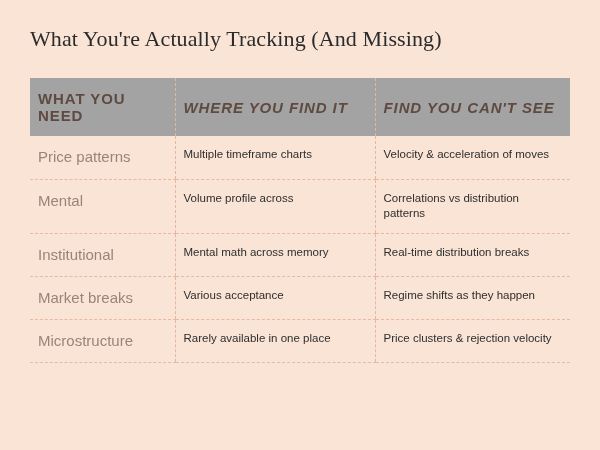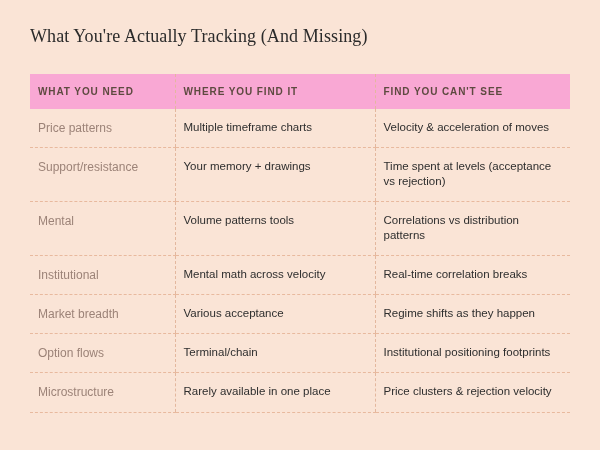--- a/index.html
+++ b/index.html
@@ -15,64 +15,65 @@
   }
   .page {
     position: relative;
     width: 600px;
     height: 450px;
     box-sizing: border-box;
     padding: 26px 30px 0 30px;
   }
   .title {
     font-family: "Liberation Serif", serif;
-    font-size: 18px;
+    font-size: 22px;
     font-weight: 400;
     color: #2b2b2b;
     letter-spacing: 0.1px;
     margin: 0 0 26px 0;
     line-height: 1.2;
   }
   table.matrix {
     width: 540px;
     border-collapse: collapse;
     table-layout: fixed;
   }
   table.matrix col.c1 { width: 145px; }
   table.matrix col.c2 { width: 200px; }
   table.matrix col.c3 { width: 195px; }
 
   thead th {
-    background: #f9a8d4;
+    background: #a3a3a3;
     text-align: left;
-    font-size: 10px;
+    font-size: 15px;
     font-weight: 700;
     letter-spacing: 0.9px;
     color: #5e4a40;
     padding: 12px 10px 12px 8px;
     vertical-align: middle;
     border: none;
   }
   thead th.sep {
     border-left: 1px dashed #e3b79e;
+    font-style: italic;
   }
   tbody td {
     font-size: 11.5px;
     color: #2e2e2e;
     padding: 11px 12px 11px 8px;
     vertical-align: top;
     line-height: 1.35;
     border-bottom: 1px dashed #e8b99e;
   }
   tbody tr:last-child td {
     border-bottom: 1px dashed #e8b99e;
   }
   tbody td.need {
     color: #9c8378;
-    font-size: 12px;
+    font-size: 15px;
   }
   tbody td.sep {
     border-left: 1px dashed #e3b79e;
   }
 </style>
 </head>
 <body>
 
 <div class="page">
   <h1 class="title">What You're Actually Tracking (And Missing)</h1>
@@ -90,43 +91,33 @@
         <th class="sep">FIND YOU CAN'T SEE</th>
       </tr>
     </thead>
     <tbody>
       <tr>
         <td class="need">Price patterns</td>
         <td class="sep">Multiple timeframe charts</td>
         <td class="sep">Velocity &amp; acceleration of moves</td>
       </tr>
       <tr>
-        <td class="need">Support/resistance</td>
-        <td class="sep">Your memory + drawings</td>
-        <td class="sep">Time spent at levels (acceptance vs rejection)</td>
-      </tr>
-      <tr>
         <td class="need">Mental</td>
-        <td class="sep">Volume patterns tools</td>
+        <td class="sep">Volume profile across</td>
         <td class="sep">Correlations vs distribution patterns</td>
       </tr>
       <tr>
         <td class="need">Institutional</td>
-        <td class="sep">Mental math across velocity</td>
-        <td class="sep">Real-time correlation breaks</td>
+        <td class="sep">Mental math across memory</td>
+        <td class="sep">Real-time distribution breaks</td>
       </tr>
       <tr>
-        <td class="need">Market breadth</td>
+        <td class="need">Market breaks</td>
         <td class="sep">Various acceptance</td>
         <td class="sep">Regime shifts as they happen</td>
-      </tr>
-      <tr>
-        <td class="need">Option flows</td>
-        <td class="sep">Terminal/chain</td>
-        <td class="sep">Institutional positioning footprints</td>
       </tr>
       <tr>
         <td class="need">Microstructure</td>
         <td class="sep">Rarely available in one place</td>
         <td class="sep">Price clusters &amp; rejection velocity</td>
       </tr>
     </tbody>
   </table>
 </div>
 

